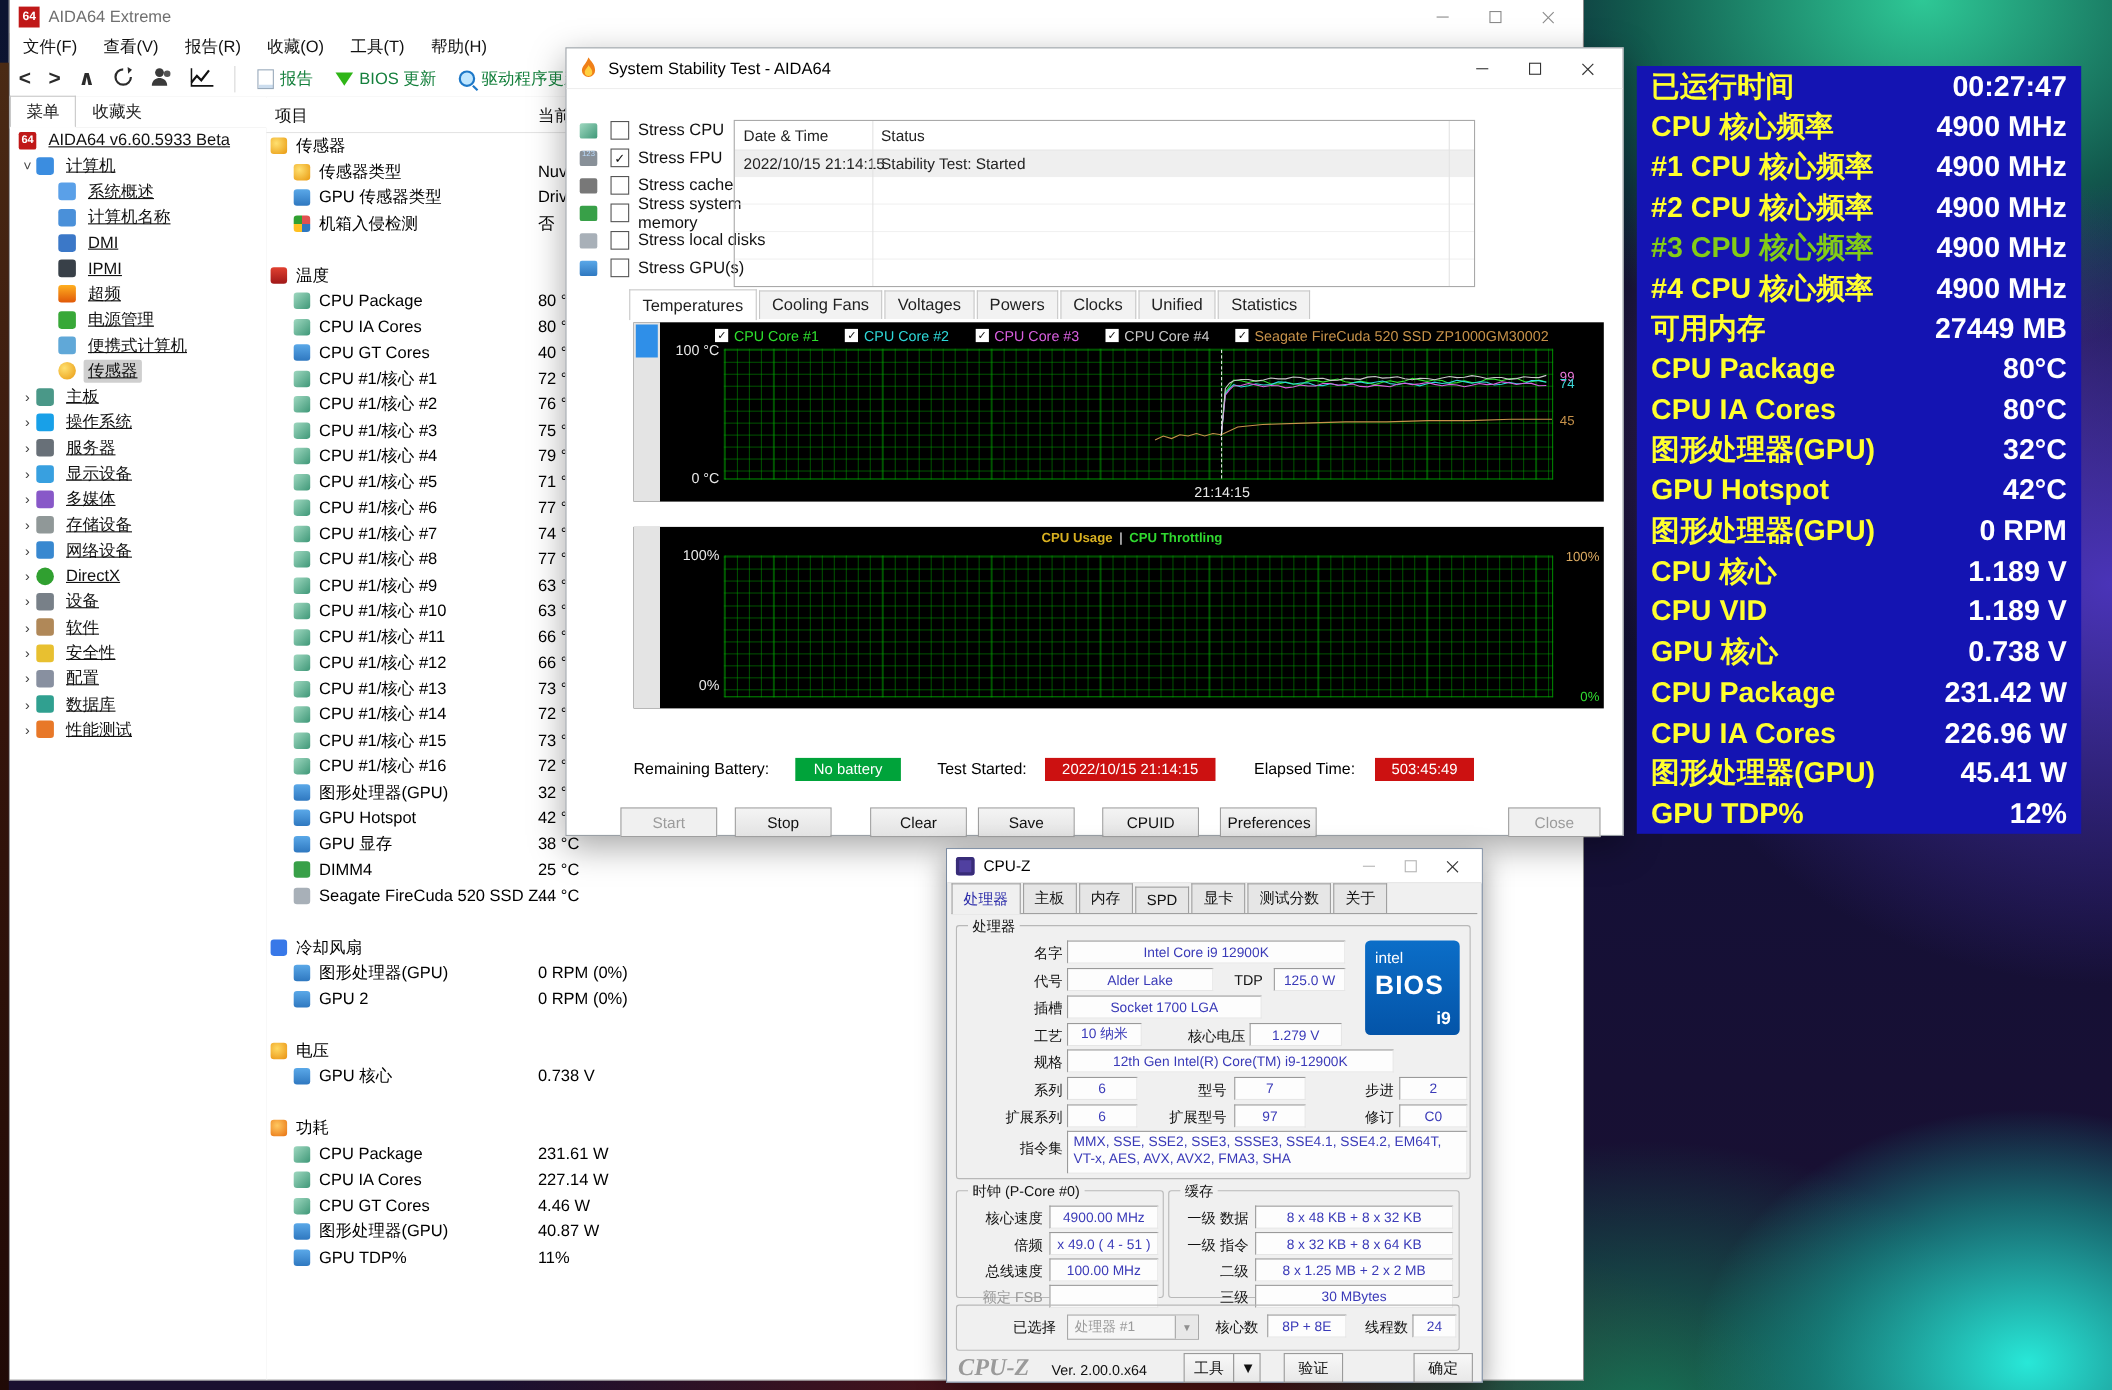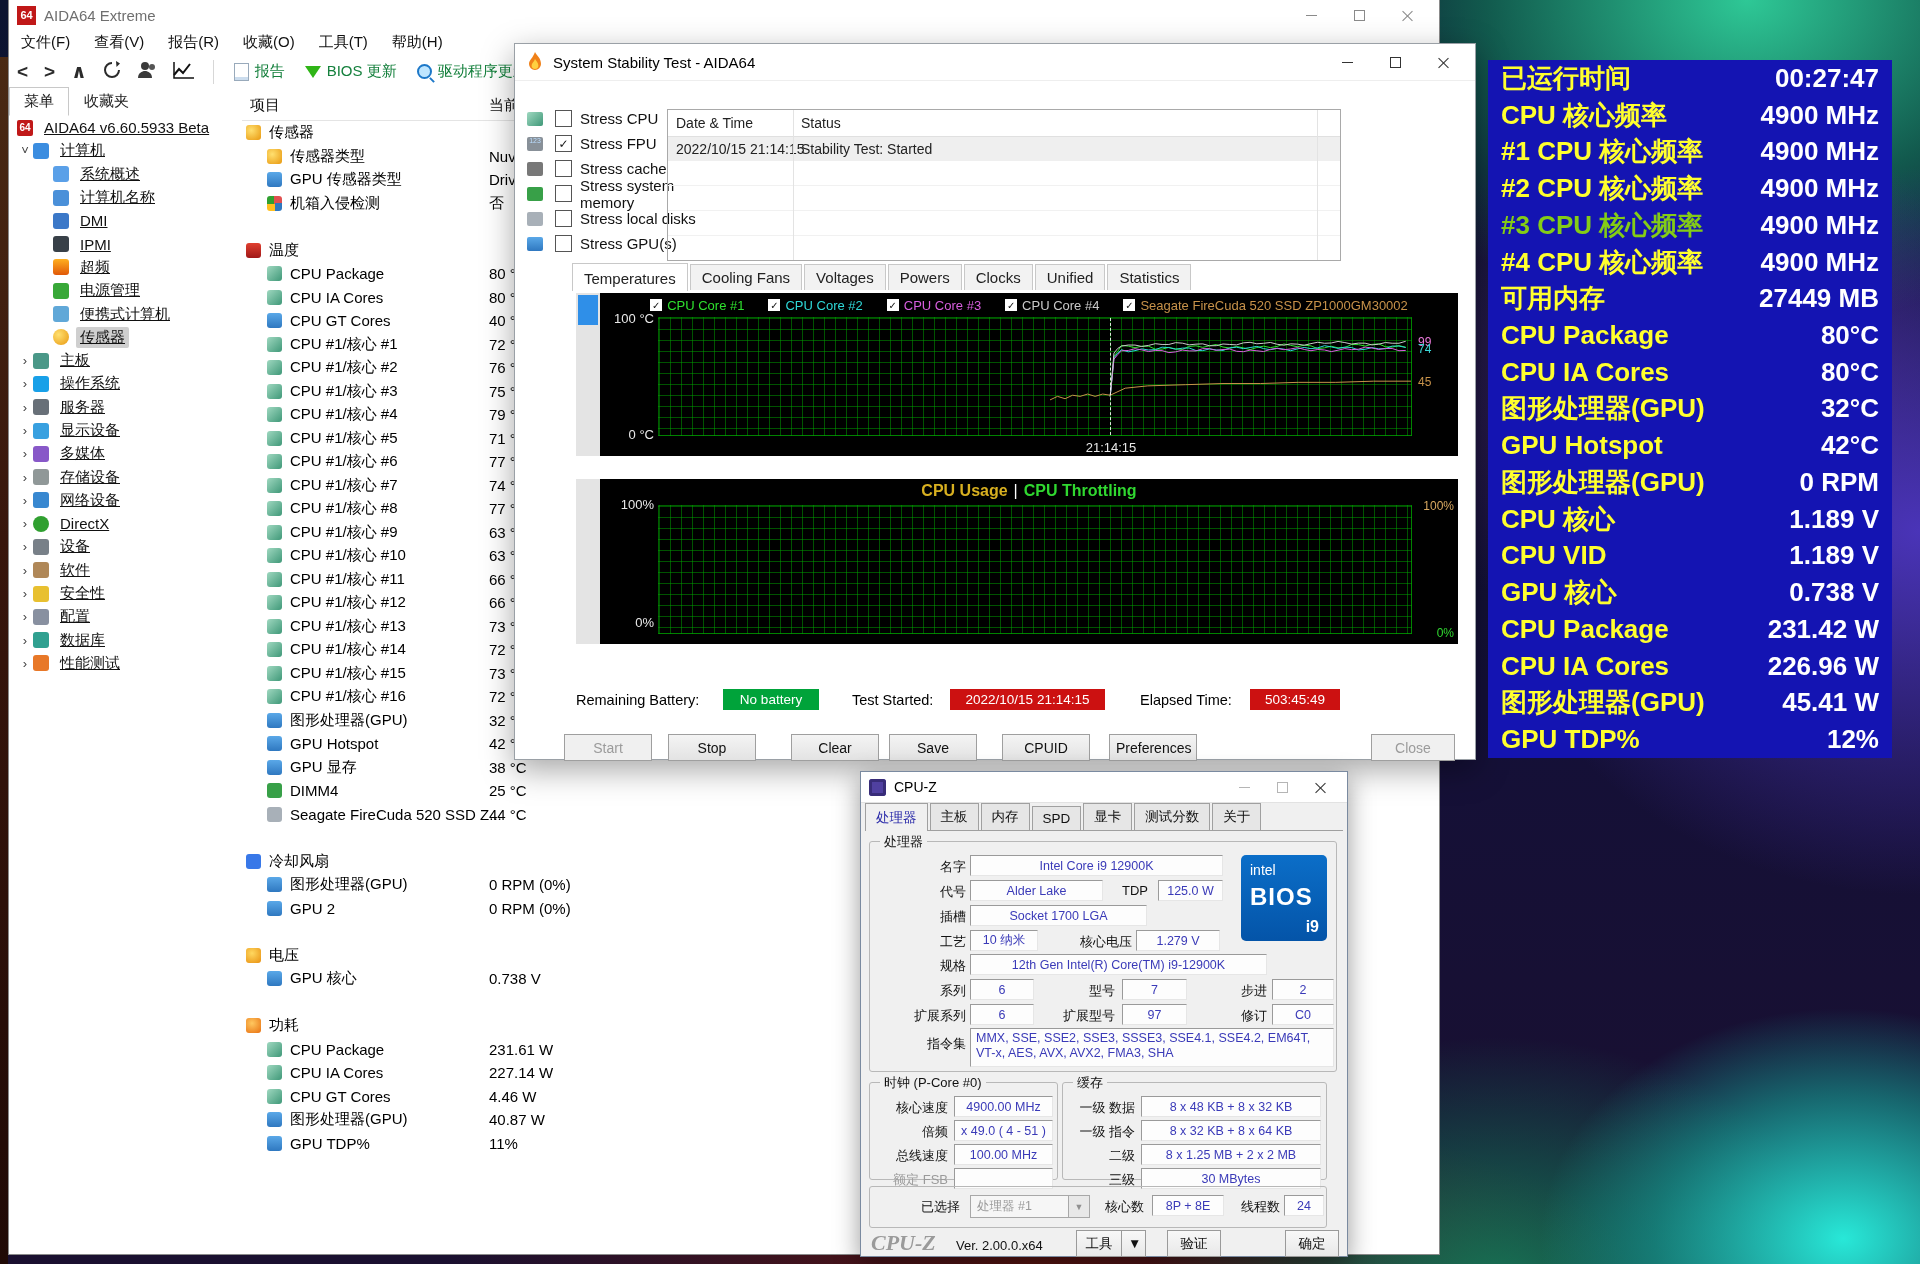--- a/index.html
+++ b/index.html
@@ -120,21 +120,21 @@
   .plot{position:absolute;left:58px;right:46px;top:24px;bottom:20px;border:1px solid rgba(0,170,0,.55);
     background-image:repeating-linear-gradient(to right,rgba(0,165,0,.5) 0 1px,transparent 1px 11px),
                      repeating-linear-gradient(to bottom,rgba(0,165,0,.5) 0 1px,transparent 1px 11px);}
   .plot svg{position:absolute;inset:0;width:100%;height:100%;}
   .marker{position:absolute;top:0;bottom:0;border-left:1px dashed rgba(255,255,255,.85);}
   .ylab{position:absolute;color:#e8e8e8;font-size:13px;left:8px;width:46px;text-align:right;}
   .ylab.top{top:18px;} .ylab.bottom{bottom:14px;}
   .rightvals{position:absolute;right:2px;top:24px;bottom:20px;width:42px;}
   .rightvals span{position:absolute;left:4px;font-size:12px;transform:translateY(-50%);}
   .timelab{position:absolute;bottom:1px;font-size:13px;color:#e8e8e8;transform:translateX(-50%);}
-  .c2title{position:absolute;left:0;right:0;top:3px;text-align:center;font-size:16px;font-weight:bold;}
+  .c2title{position:absolute;left:0;right:0;top:3px;text-align:center;font-size:12px;font-weight:bold;}
   .c2title .sep{color:#fff;padding:0 6px;font-weight:normal;}
   .plot2{top:26px;bottom:10px;}
   .ylab2t{top:20px;} .ylab2b{bottom:4px;}
   .rv2{position:absolute;right:4px;font-size:12px;}
   .rv2.t{top:20px;} .rv2.b{bottom:4px;}
   .stabfoot{position:absolute;left:0;right:0;top:645px;height:24px;font-size:14.5px;color:#000;}
   .stabfoot .lab{position:absolute;top:3px;}
   .badge{position:absolute;top:0;height:21px;display:flex;align-items:center;justify-content:center;
     color:#fff;font-size:13.5px;padding:0 10px;}
   .badge.green{background:#00a33a;} .badge.red{background:#cc1111;}

